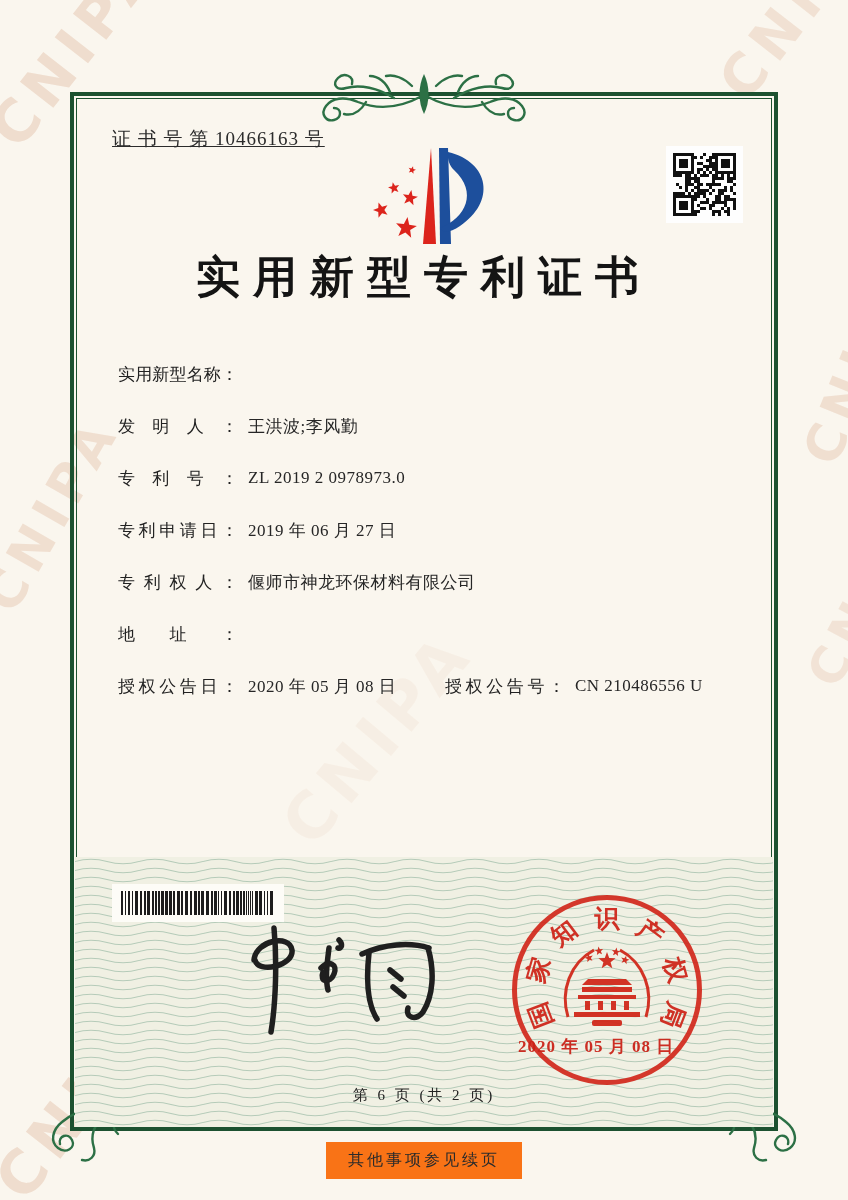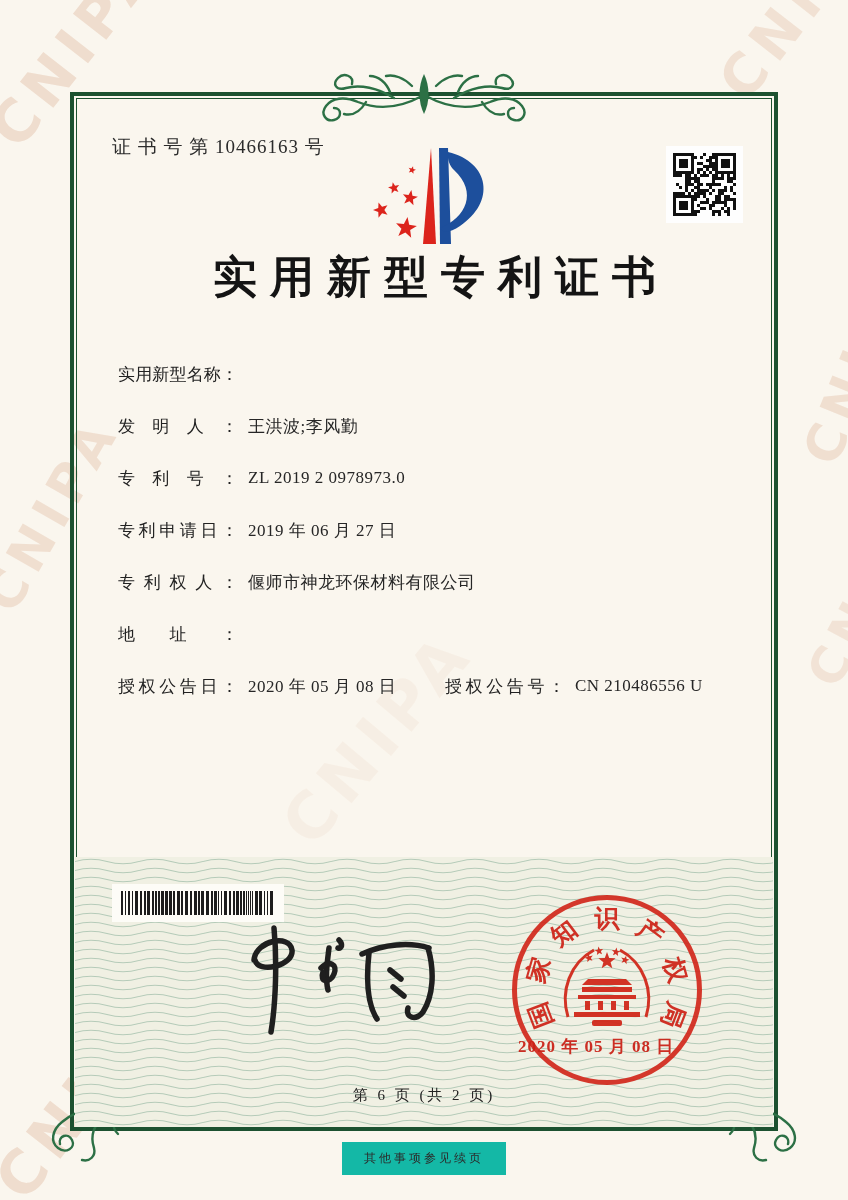--- a/index.html
+++ b/index.html
@@ -13,28 +13,28 @@
     position:absolute;font-family:"DejaVu Sans","Liberation Sans",sans-serif;
     font-weight:700;color:#e7c9b4;letter-spacing:8px;white-space:nowrap;
     pointer-events:none;user-select:none;line-height:1;
   }
   
   .frame{position:absolute;left:70px;top:92px;width:700px;height:1031px;
     border:4px solid #1c5130;}
   .frame-inner{position:absolute;inset:2px;border:1px solid #1c5130;}
   .orn{position:absolute;}
   
-  .cert-no{position:absolute;left:112px;top:134px;font-size:19px;letter-spacing:1px;color:#2b2b2b;}
+  .cert-no{position:absolute;left:112px;top:126px;font-size:19px;letter-spacing:1px;color:#2b2b2b;text-decoration:underline;}
   .logo{position:absolute;left:350px;top:140px;width:152px;height:108px;}
   .qr-box{position:absolute;left:666px;top:146px;background:#fefefe;padding:7px;}
   .qr{display:grid;grid-template-columns:repeat(21,3px);grid-auto-rows:3px;}
   .qr span{display:block;width:3px;height:3px;}
   .qr span.on{background:#111;}
   .title{position:absolute;left:70px;top:248px;width:708px;text-align:center;
-    font-size:44px;font-weight:700;letter-spacing:13px;color:#141414;white-space:nowrap;margin-left:17px;}
+    font-size:44px;font-weight:700;letter-spacing:13px;color:#141414;white-space:nowrap;}
   
   .fields{position:absolute;left:118px;top:348px;width:636px;font-size:17px;}
   .frow{display:flex;height:52px;align-items:center;}
   .flabel{flex:0 0 120px;text-align:justify;text-align-last:justify;color:#222;}
   .fvalue{flex:1;margin-left:10px;letter-spacing:.5px;}
   .fvalue-fixed{flex:0 0 197px;margin-left:10px;letter-spacing:.5px;}
   
   .paras{position:absolute;left:104px;top:698px;width:646px;
     font-size:17px;line-height:27px;letter-spacing:1px;color:#2b2b2b;}
   .paras p{margin:0;text-indent:2em;text-align:justify;}
@@ -52,21 +52,21 @@
   .seal-ring{position:absolute;inset:0;border:5px solid rgba(209,39,27,.92);border-radius:50%;}
   .seal-char{position:absolute;font-size:25px;font-weight:700;color:rgba(206,38,26,.95);
     width:28px;height:30px;text-align:center;line-height:30px;}
   .seal-date{position:absolute;left:6px;top:140px;width:184px;font-size:17px;font-weight:700;
     color:rgba(201,35,24,.95);letter-spacing:1px;white-space:nowrap;}
   .emblem{position:absolute;left:40px;top:40px;}
   
   .page-num{position:absolute;left:70px;top:1086px;width:708px;text-align:center;
     font-size:15px;letter-spacing:3px;color:#222;}
   .cont-note{position:absolute;left:50%;top:1142px;transform:translateX(-50%);
-    background:#14b8a6;padding:8px 22px;font-size:12px;letter-spacing:3px;color:#2b2b2b;}
+    background:#f97316;padding:8px 22px;font-size:16px;letter-spacing:3px;color:#2b2b2b;}
 </style>
 </head>
 <body>
 
 <div class="page">
 
   <div id="wmLayer">
       <div class="wm" style="left: -42px; top: 18px; font-size: 58px; opacity: 0.55; transform: rotate(-52deg);">CNIPA</div>
       <div class="wm" style="left: 688px; top: -26px; font-size: 56px; opacity: 0.45; transform: rotate(-52deg);">CNIPA</div>
       <div class="wm" style="left: 752px; top: 336px; font-size: 52px; opacity: 0.5; transform: rotate(-68deg);">CNIPA</div>

